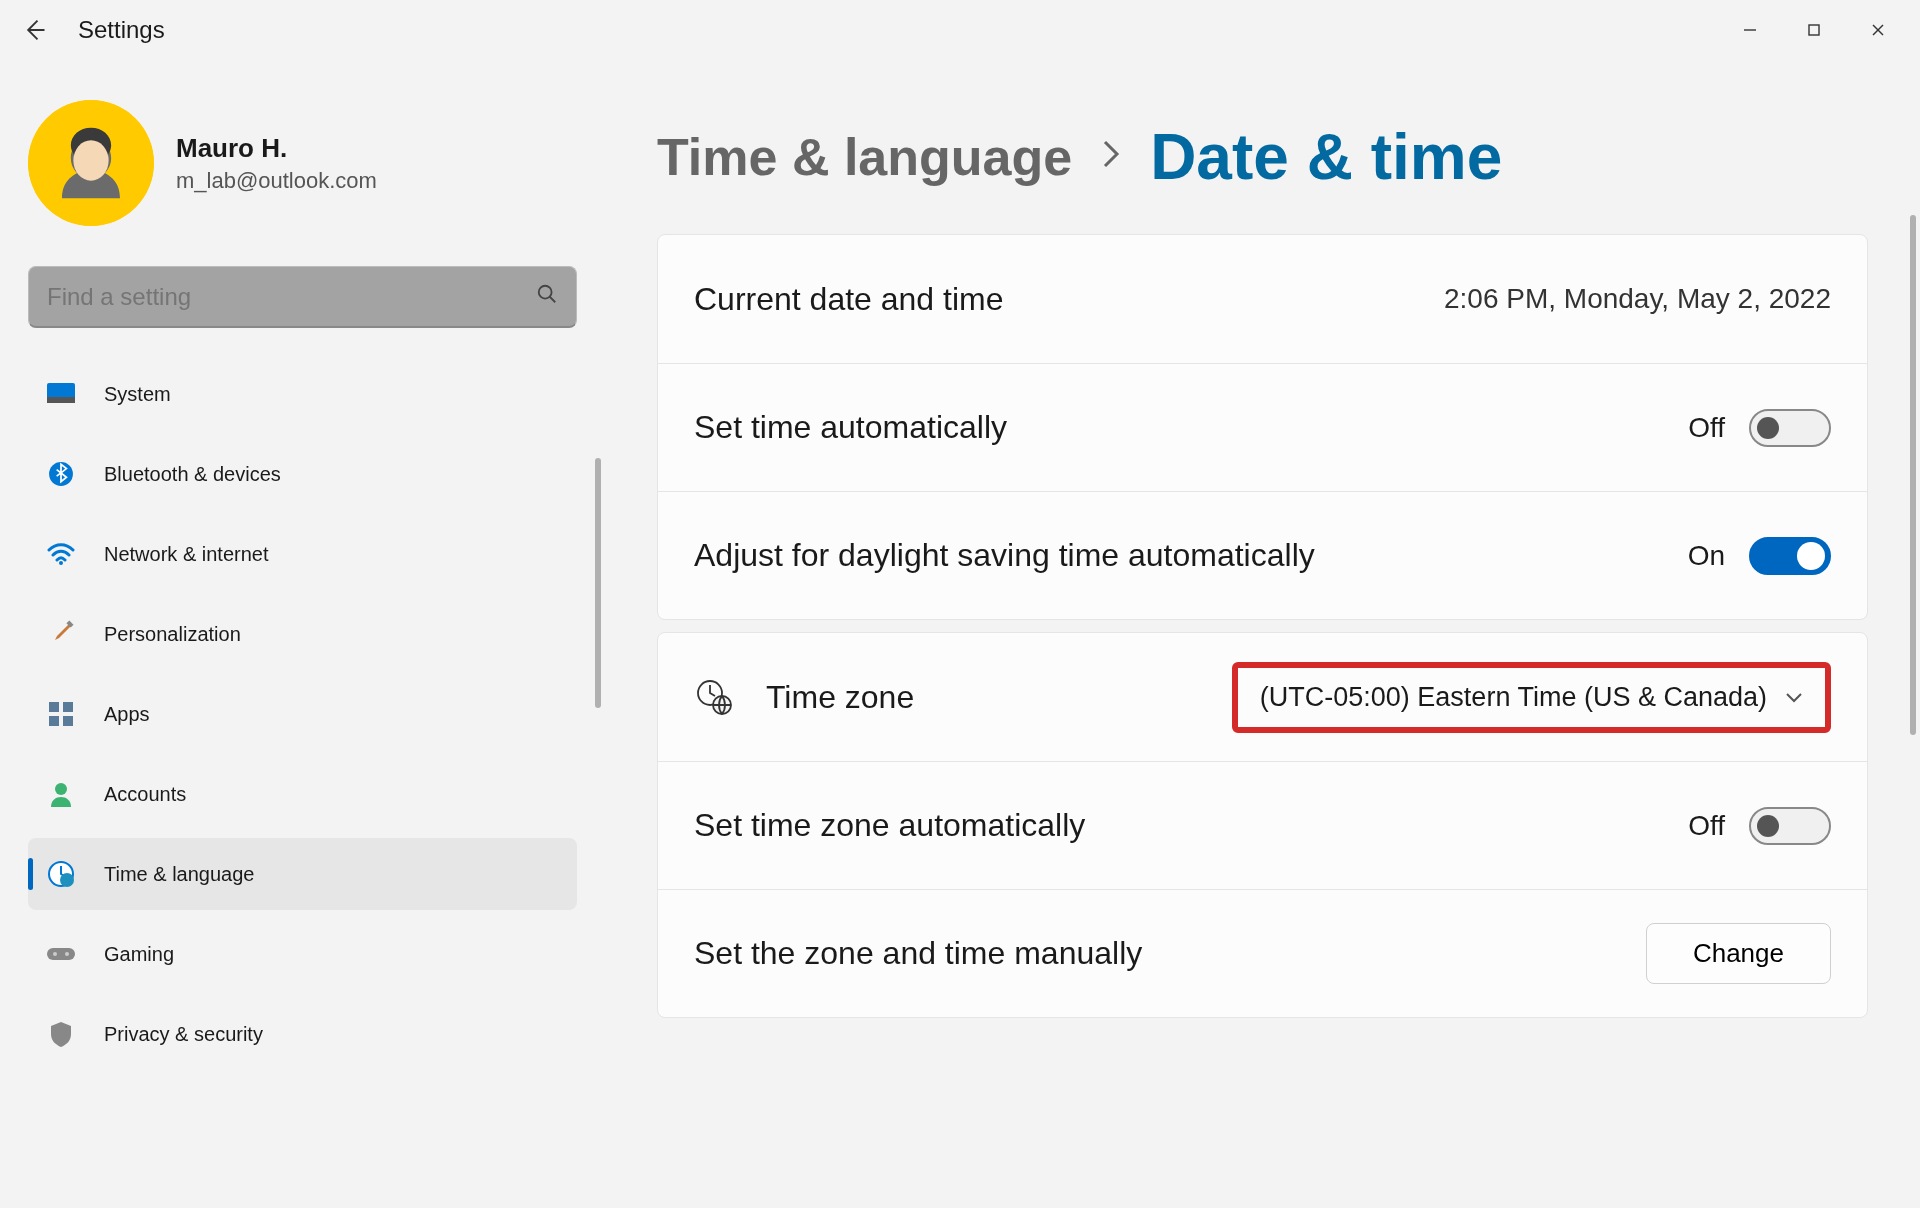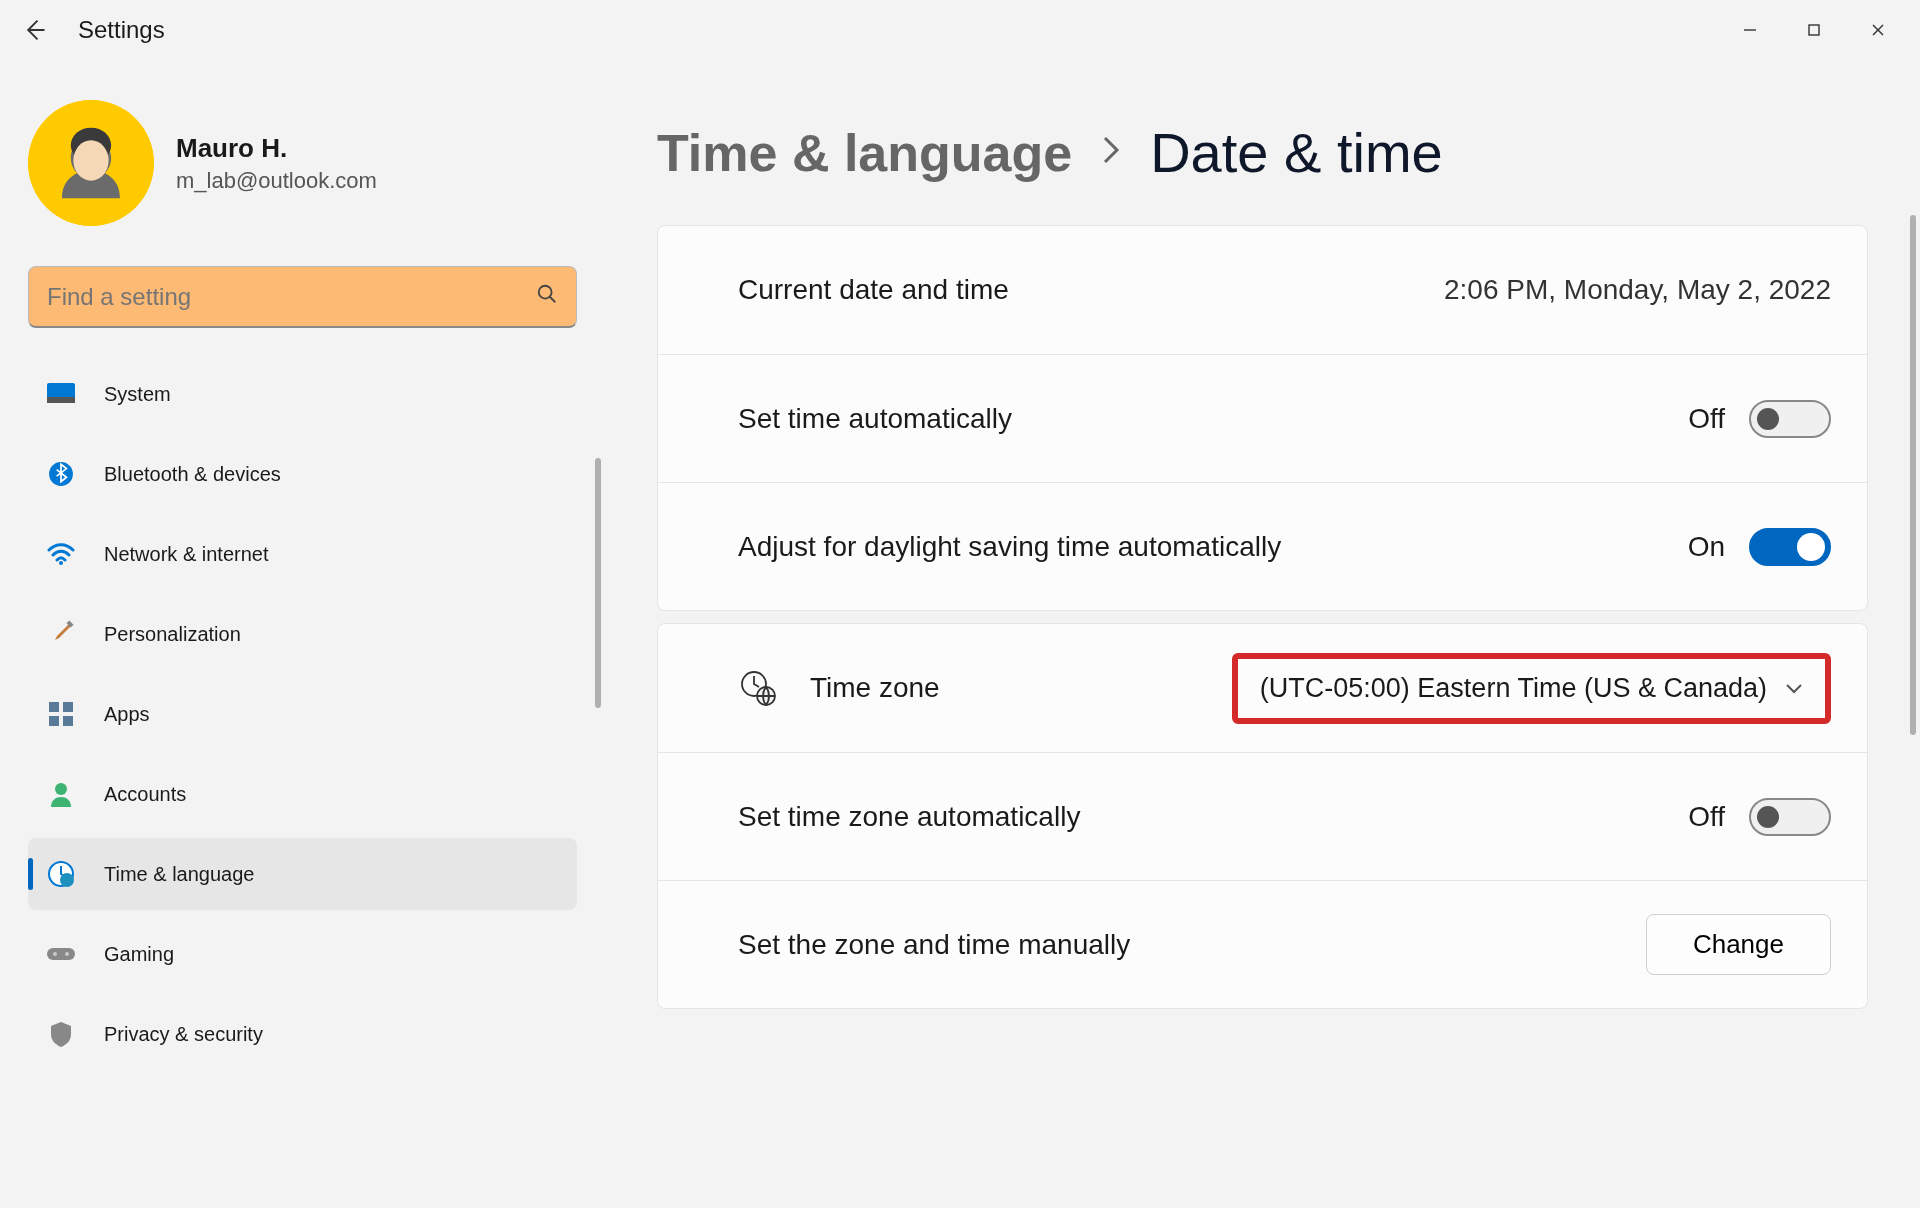--- a/index.html
+++ b/index.html
@@ -89,21 +89,21 @@
     }
     .profile-name { font-size: 26px; font-weight: 600; }
     .profile-email { font-size: 22px; color: #555; }
 
     .search-box {
       width: 100%;
       height: 62px;
       border: 1px solid #bbb;
       border-bottom: 2px solid #888;
       border-radius: 8px;
-      background: #fdba74;
+      background: #a3a3a3;
       display: flex;
       align-items: center;
       padding: 4px 18px;
       margin-bottom: 30px;
     }
     .search-box input {
       flex: 1;
       border: none;
       outline: none;
       background: transparent;
@@ -182,43 +182,42 @@
     .breadcrumb-parent {
       font-size: 52px;
       font-weight: 600;
       color: #666;
     }
     .breadcrumb-sep {
       font-size: 36px;
       color: #666;
     }
     .breadcrumb-current {
-      font-size: 56px;
-      font-weight: 400;
-      color: #0f172a;
+      font-size: 64px;
+      font-weight: 700;
+      color: #0369a1;
     }
 
     .card {
       background: #fcfcfc;
       border: 1px solid #e5e5e5;
       border-radius: 8px;
       margin-bottom: 12px;
     }
     .card-row {
       display: flex;
       align-items: center;
       padding: 0 36px;
       min-height: 128px;
     }
     .card-row.divided { border-top: 1px solid #e5e5e5; }
     .card-label {
-      font-size: 28px;
+      font-size: 32px;
       color: #1a1a1a;
       flex: 1;
-      margin-left: 44px;
     }
     .card-label.with-icon {
       display: flex;
       align-items: center;
       gap: 32px;
     }
     .card-value {
       font-size: 28px;
       color: #333;
     }

